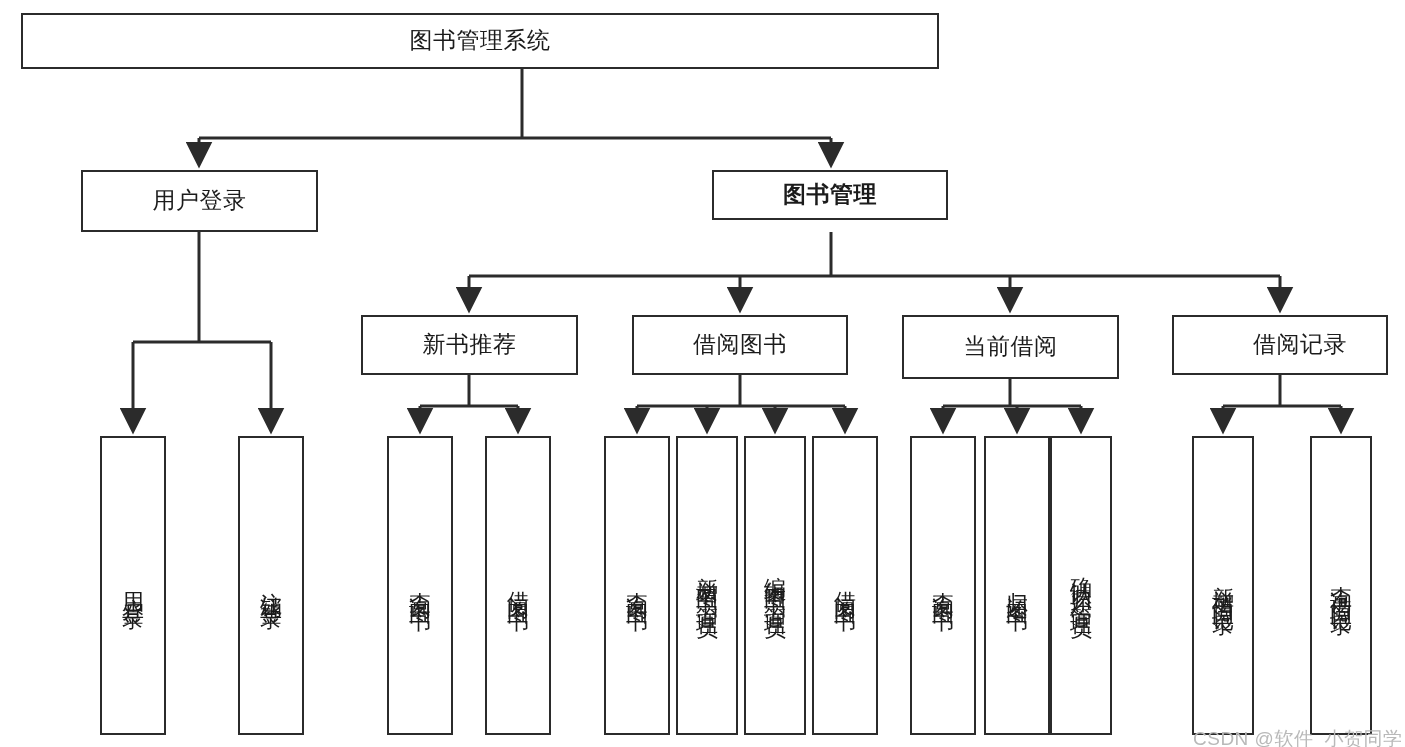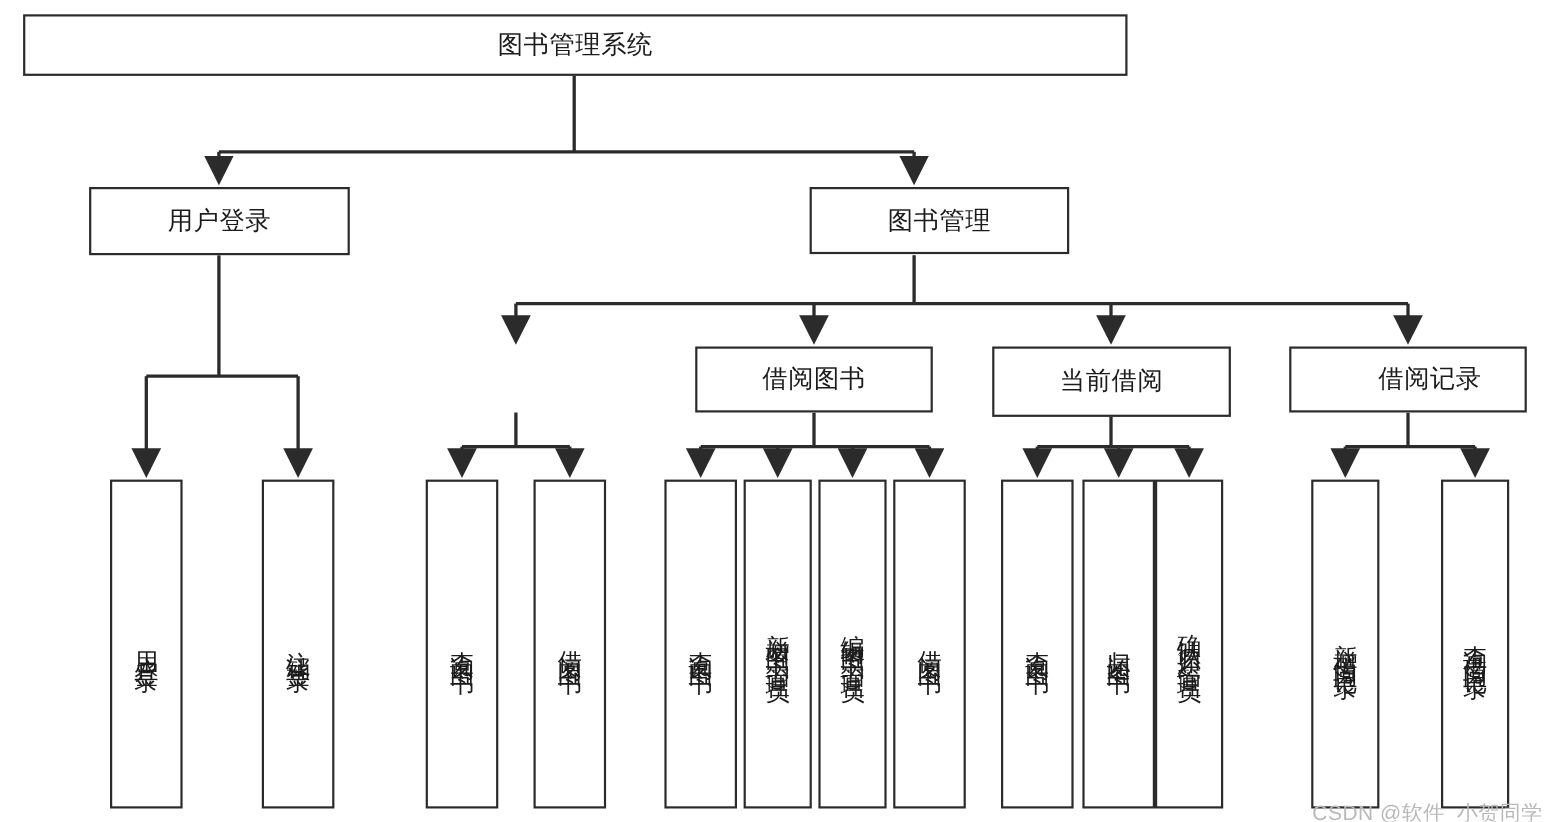--- a/index.html
+++ b/index.html
@@ -110,25 +110,26 @@
       <path d="M 1017 406 L 1017 430" marker-end="url(#arrow)"></path>
       <path d="M 1081 406 L 1081 430" marker-end="url(#arrow)"></path>
 
       <path d="M 1280 375 L 1280 406"></path>
       <path d="M 1223 406 L 1341 406"></path>
       <path d="M 1223 406 L 1223 430" marker-end="url(#arrow)"></path>
       <path d="M 1341 406 L 1341 430" marker-end="url(#arrow)"></path>
     </g>
   </svg>
 
-  <div class="node h" id="n-root" style="left: 21px; top: 13px; width: 1004px; height: 56px;">图书管理系统</div>
+  <div class="node h" id="n-root" style="left: 21px; top: 13px; width: 918px; height: 56px;">图书管理系统</div>
 
   <div class="node h" id="n-l2-0" style="left: 81px; top: 170px; width: 237px; height: 62px;">用户登录</div>
-  <div class="node h" id="n-l2-1" style="left: 736px; top: 170px; width: 236px; height: 61px;">图书管理</div>
+  <div class="node h" id="n-l2-1" style="left: 712px; top: 170px; width: 236px; height: 50px; font-weight: bold;">图书管理</div>
 
+  <div class="node h" id="n-l3-0" style="left: 361px; top: 315px; width: 217px; height: 60px;">新书推荐</div>
   <div class="node h" id="n-l3-1" style="left: 632px; top: 315px; width: 216px; height: 60px;">借阅图书</div>
   <div class="node h" id="n-l3-2" style="left: 902px; top: 315px; width: 217px; height: 64px;">当前借阅</div>
   <div class="node h" id="n-l3-3" style="left: 1172px; top: 315px; width: 216px; height: 60px; padding-left: 40px;">借阅记录</div>
 
   <div class="node v" id="n-leaf-0" style="left: 100px; top: 436px; width: 66px; height: 299px;">
     <span class="vtext">用户登录</span>
   </div>
   <div class="node v" id="n-leaf-1" style="left: 238px; top: 436px; width: 66px; height: 299px;">
     <span class="vtext">注销登录</span>
   </div>

